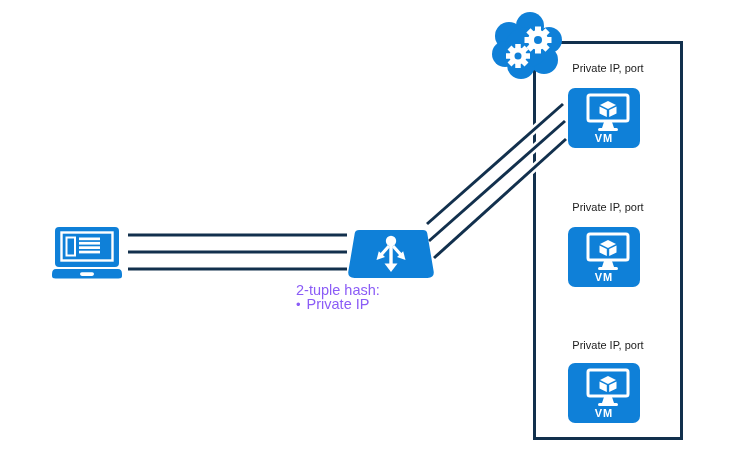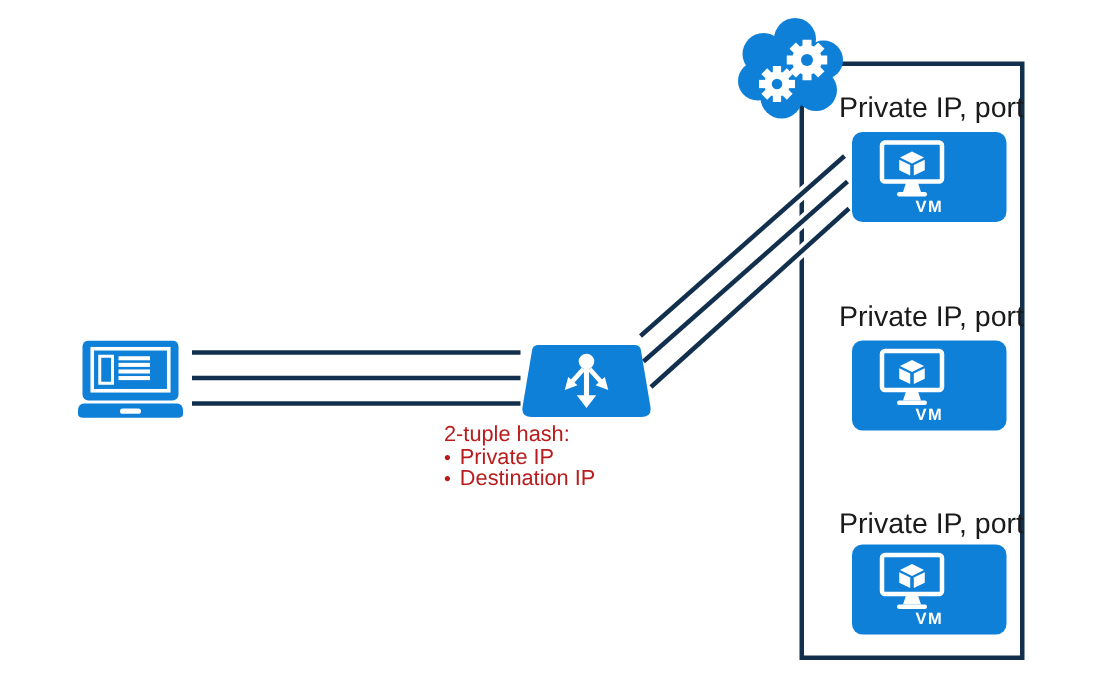--- a/index.html
+++ b/index.html
@@ -7,30 +7,30 @@
     position:relative;width:734px;height:456px;background:#ffffff;
     font-family:"Liberation Sans", sans-serif;overflow:hidden;
   }
   .backend-box{
     position:absolute;left:533px;top:41px;width:150px;height:399px;
     border:3px solid #12304d;box-sizing:border-box;z-index:1;background:transparent;
   }
   svg.wires{position:absolute;left:0;top:0;z-index:2;}
   .icon-abs{position:absolute;z-index:3;line-height:0;}
   .caption{
-    position:absolute;left:296px;top:284px;z-index:3;color:#b91c1c;
+    position:absolute;left:296px;top:284px;z-index:3;color:#8b5cf6;
     font-size:14.5px;line-height:13.5px;white-space:nowrap;
   }
   .cap-row .bullet{font-size:13px;margin-right:6px;}
   .vm-label{
-    position:absolute;left:546px;width:150px;text-align:center;z-index:3;
-    font-size:19px;color:#1a1a1a;white-space:nowrap;
+    position:absolute;left:533px;width:150px;text-align:center;z-index:3;
+    font-size:11px;color:#1a1a1a;white-space:nowrap;
   }
   .vm-box{
-    position:absolute;left:568px;width:103px;height:60px;background:#0f80d8;
+    position:absolute;left:568px;width:72px;height:60px;background:#0f80d8;
     border-radius:7px;z-index:3;
   }
   .vm-box svg{position:absolute;left:0;top:3px;}
   .vm-badge{
     position:absolute;left:0;right:0;bottom:4px;text-align:center;color:#fff;
     font-weight:bold;font-size:11px;letter-spacing:1px;
   }
 </style>
 </head>
 <body>
@@ -86,21 +86,20 @@
         <polygon points="28.5,30 30.8,21.3 37,26.9" fill="#ffffff"></polygon>
         <line x1="45" y1="16" x2="54" y2="26" stroke="#ffffff" stroke-width="3.2"></line>
         <polygon points="57.5,30 55.2,21.3 49,26.9" fill="#ffffff"></polygon>
       </g>
     </svg>
   </div>
 
   <div class="caption">
     <div>2-tuple hash:</div>
     <div class="cap-row"><span class="bullet">•</span><span>Private IP</span></div>
-    <div class="cap-row"><span class="bullet">•</span><span>Destination IP</span></div>
   </div>
 
   <div class="icon-abs" style="left:489px;top:9px;z-index:4;">
     <svg width="76" height="72" viewBox="0 0 76 72">
       <g fill="#0f80d8">
         <circle cx="20" cy="27" r="14"></circle>
         <circle cx="41" cy="17" r="14"></circle>
         <circle cx="60" cy="31" r="13"></circle>
         <circle cx="55" cy="51" r="14"></circle>
         <circle cx="32" cy="56" r="14"></circle>

